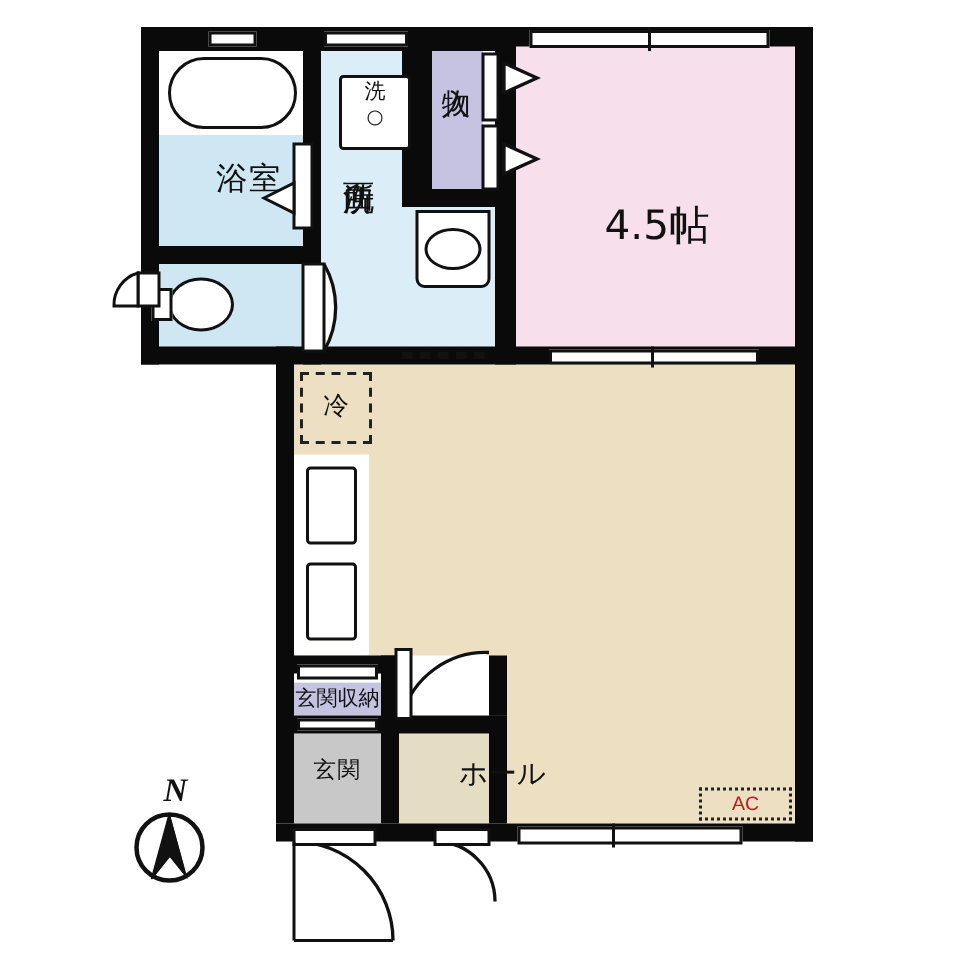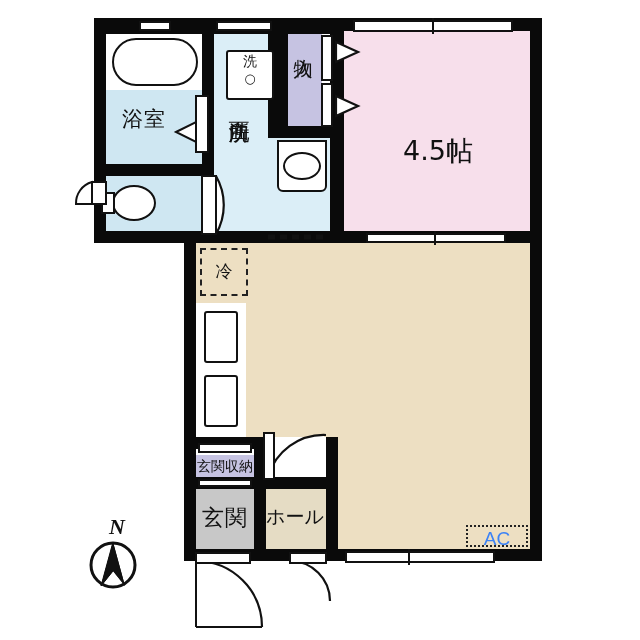--- a/index.html
+++ b/index.html
@@ -55,25 +55,25 @@
     white-space: nowrap;
     line-height: 1.0;
   }
   .lab-bath   { font-size: 21px; letter-spacing: 1px; }
   .lab-wash   { font-size: 21px; }
   .lab-closet { font-size: 19px; }
   .lab-bed    { font-size: 27px; letter-spacing: 1px; }
   .lab-bed-sz { font-size: 27px; letter-spacing: 0px; }
   .lab-ldk    { font-size: 42px; font-weight: 400; letter-spacing: 1px; }
   .lab-ldk-sz { font-size: 30px; font-weight: 400; }
-  .lab-genkan { font-size: 22px; letter-spacing: 1px; }
-  .lab-hall   { font-size: 19px; letter-spacing: 0px; }
+  .lab-genkan { font-size: 15px; letter-spacing: 1px; }
+  .lab-hall   { font-size: 19px; letter-spacing: 0px; margin-left: 40px; }
   .lab-stor   { font-size: 14px; letter-spacing: 0px; text-align: center; }
   .lab-wm     { font-size: 14px; }
-  .lab-ac     { font-size: 19px; color:#3b82f6; font-family:"Liberation Sans",sans-serif;}
+  .lab-ac     { font-size: 13px; color:#b91c1c; font-family:"Liberation Sans",sans-serif;}
   .lab-fridge { font-size: 17px; }
   .lab-n      { font-size: 22px; font-weight: 700; font-style: italic;
                 font-family: "Liberation Serif", serif; }
 
   
   .fx {
     position: absolute;
     box-sizing: border-box;
     border: 2px solid #111;
     background: #fff;
@@ -280,21 +280,21 @@
       <polygon points="0,-23 12,21 0,6" fill="#111"></polygon>
       <polygon points="0,-23 -12,21 0,6" fill="#111" opacity="0.0"></polygon>
       <path d="M0,-23 L-12,21 L0,6 Z" fill="#111"></path>
       <path d="M0,-23 L12,21 L0,6 Z" fill="#111"></path>
       <path d="M0,-23 L-12,21 L0,6 Z" fill="#111"></path>
     </g>
   </svg>
 
   <div class="label lab-n" style="left:105px;top:515px;width:24px;">N</div>
 
-  <div class="label lab-bath" style="left:97px;top:108px;width:94px;">浴室</div>
+  <div class="label lab-bath" style="left:119px;top:108px;width:94px;">浴室</div>
 
   <div class="label label-v lab-wash" style="left:228px;top:105px;">洗面所</div>
 
   <div class="label label-v lab-closet" style="left:294px;top:44px;">物入</div>
 
   <div class="label lab-bed-sz" style="left:348px;top:137px;width:180px;">4.5帖</div>
 
 
   <div class="label lab-hall" style="left:264px;top:507px;width:62px;">ホール</div>
 

